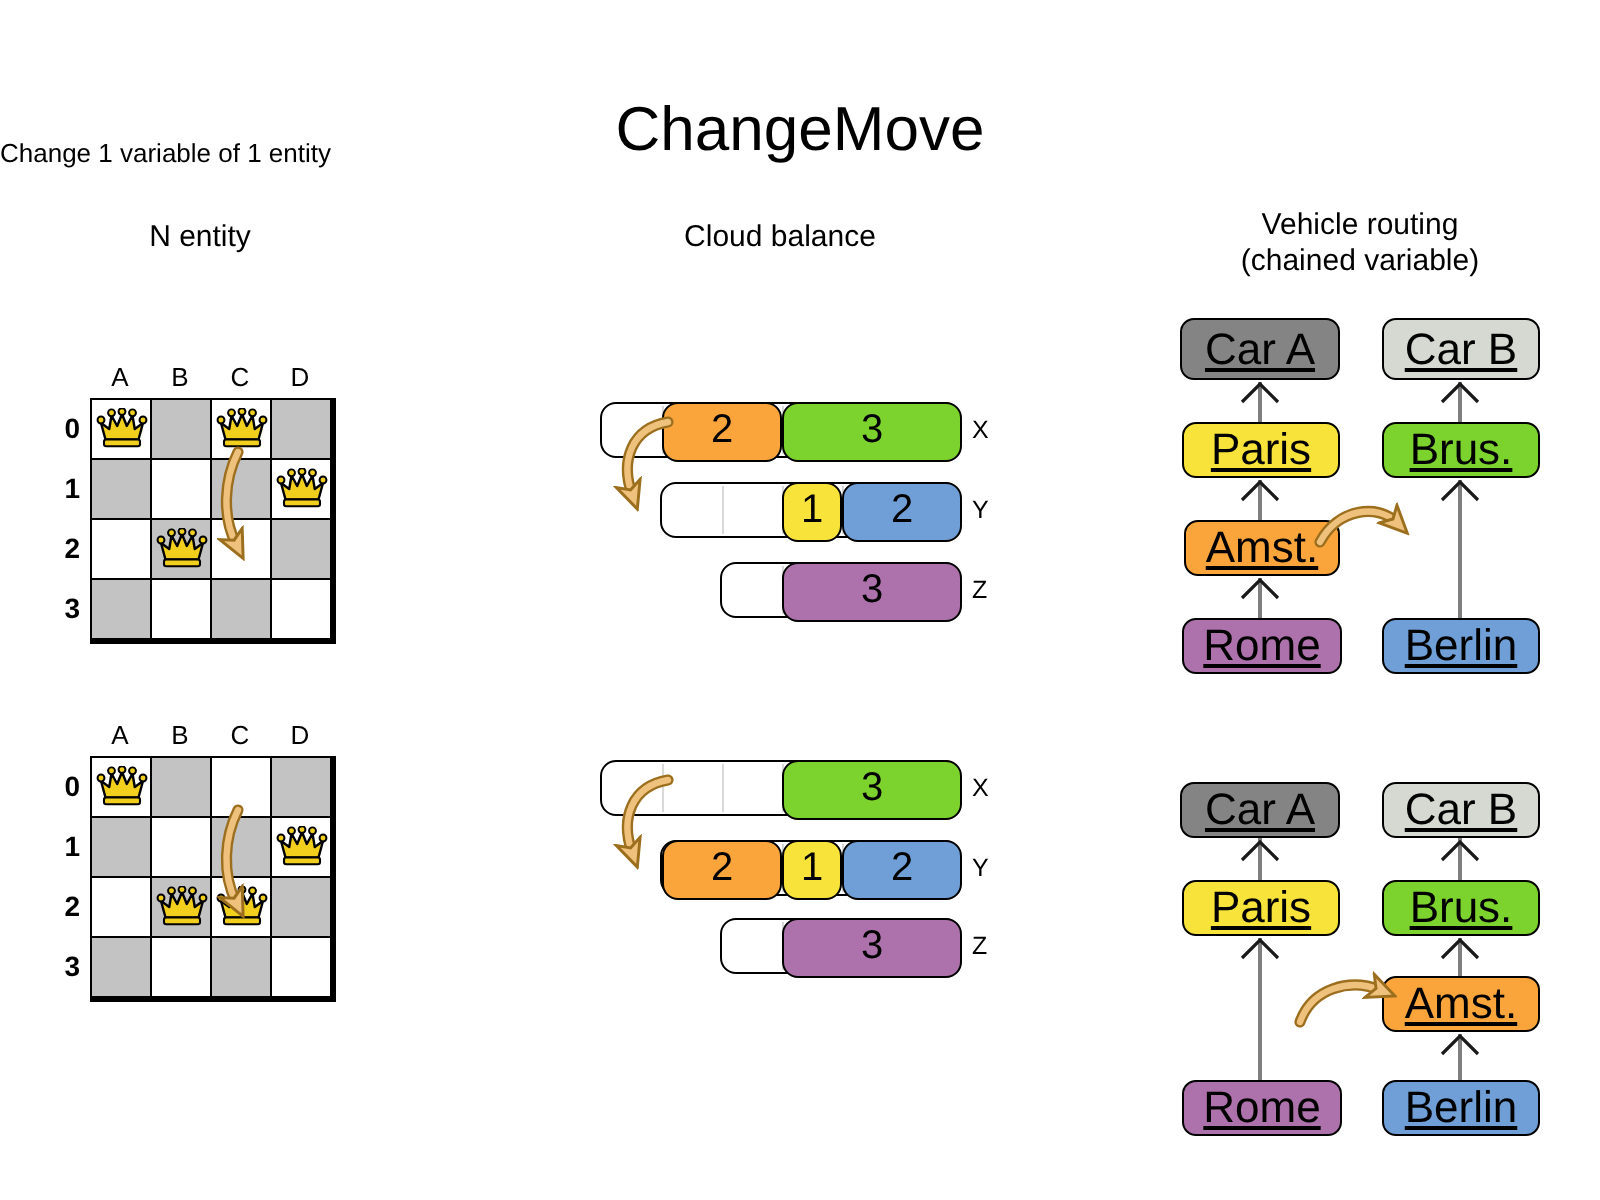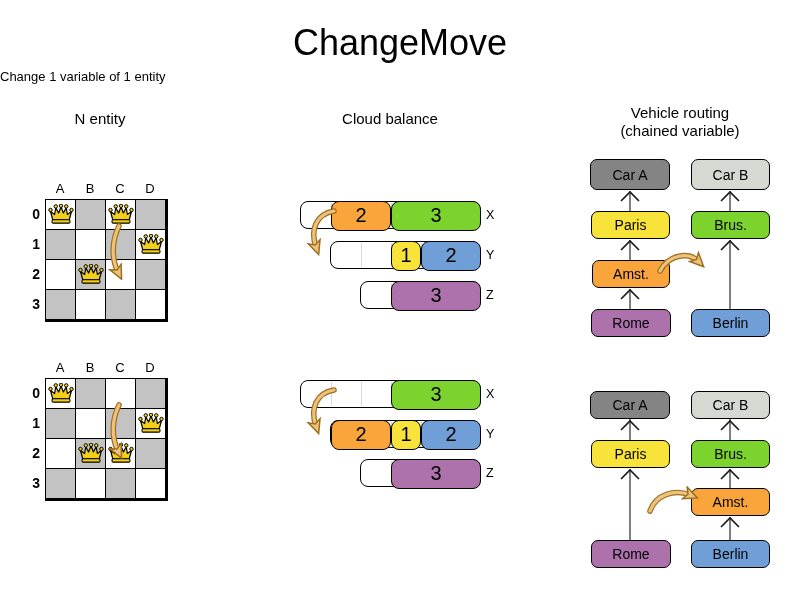--- a/index.html
+++ b/index.html
@@ -1,19 +1,19 @@
 <!DOCTYPE html>
 <html><head>
 <meta charset="utf-8">
 <style>
   html,body{margin:0;padding:0;background:#fff;}
   #canvas{position:relative;width:800px;height:600px;background:#fff;overflow:hidden;
           font-family:"Liberation Sans",sans-serif;color:#000;}
   .abs{position:absolute;}
-  #title{left:0;top:22px;width:800px;text-align:center;font-size:36px;}
+  #title{left:0;top:47px;width:800px;text-align:center;font-size:31px;}
   #subtitle{left:0;top:69px;width:800px;text-align:left;font-size:13px;}
   .hdr{position:absolute;width:160px;text-align:center;font-size:15px;}
   
   .board{position:absolute;background:#000;display:grid;grid-template-columns:repeat(4,29px);
          grid-auto-rows:29px;gap:1px;padding:1px;width:121px;height:121px;box-sizing:content-box;}
   .cl{display:block;}
   .w{background:#fff;}
   .g{background:#c3c3c3;}
   .clab{position:absolute;width:30px;text-align:center;font-size:13px;}
   .rlab{position:absolute;width:18px;height:30px;line-height:30px;text-align:right;font-size:14px;font-weight:bold;}
@@ -21,21 +21,21 @@
   
   .tray{position:absolute;background:#fff;border:1.4px solid #000;border-radius:8px;box-sizing:border-box;height:28px;}
   .tick{position:absolute;top:1px;bottom:1px;width:1px;background:#d9d9d9;}
   .blk{position:absolute;top:-1.5px;height:30px;border:1.4px solid #000;border-radius:8px;box-sizing:border-box;
        display:flex;align-items:center;justify-content:center;font-size:20px;}
   .c-orange{background:#faa53c;} .c-green{background:#7cd32d;} .c-yellow{background:#f7e339;}
   .c-blue{background:#6f9fd6;} .c-purple{background:#ad72ab;}
   .zlab{position:absolute;height:28px;line-height:28px;font-size:12.5px;}
   
   .vbox{position:absolute;border:1.6px solid #000;border-radius:7px;box-sizing:border-box;
-        display:flex;align-items:center;justify-content:center;font-size:14px;z-index:2;}
+        display:flex;align-items:center;justify-content:center;font-size:22px;z-index:2;text-decoration:underline;}
   .car-a{background:#848484;} .car-b{background:#d6d9d2;}
   #overlay{position:absolute;left:0;top:0;z-index:5;pointer-events:none;}
 </style>
 </head>
 <body>
 
 <div id="canvas">
 
   <div class="abs" id="title">ChangeMove</div>
   <div class="abs" id="subtitle">Change 1 variable of 1 entity</div>

